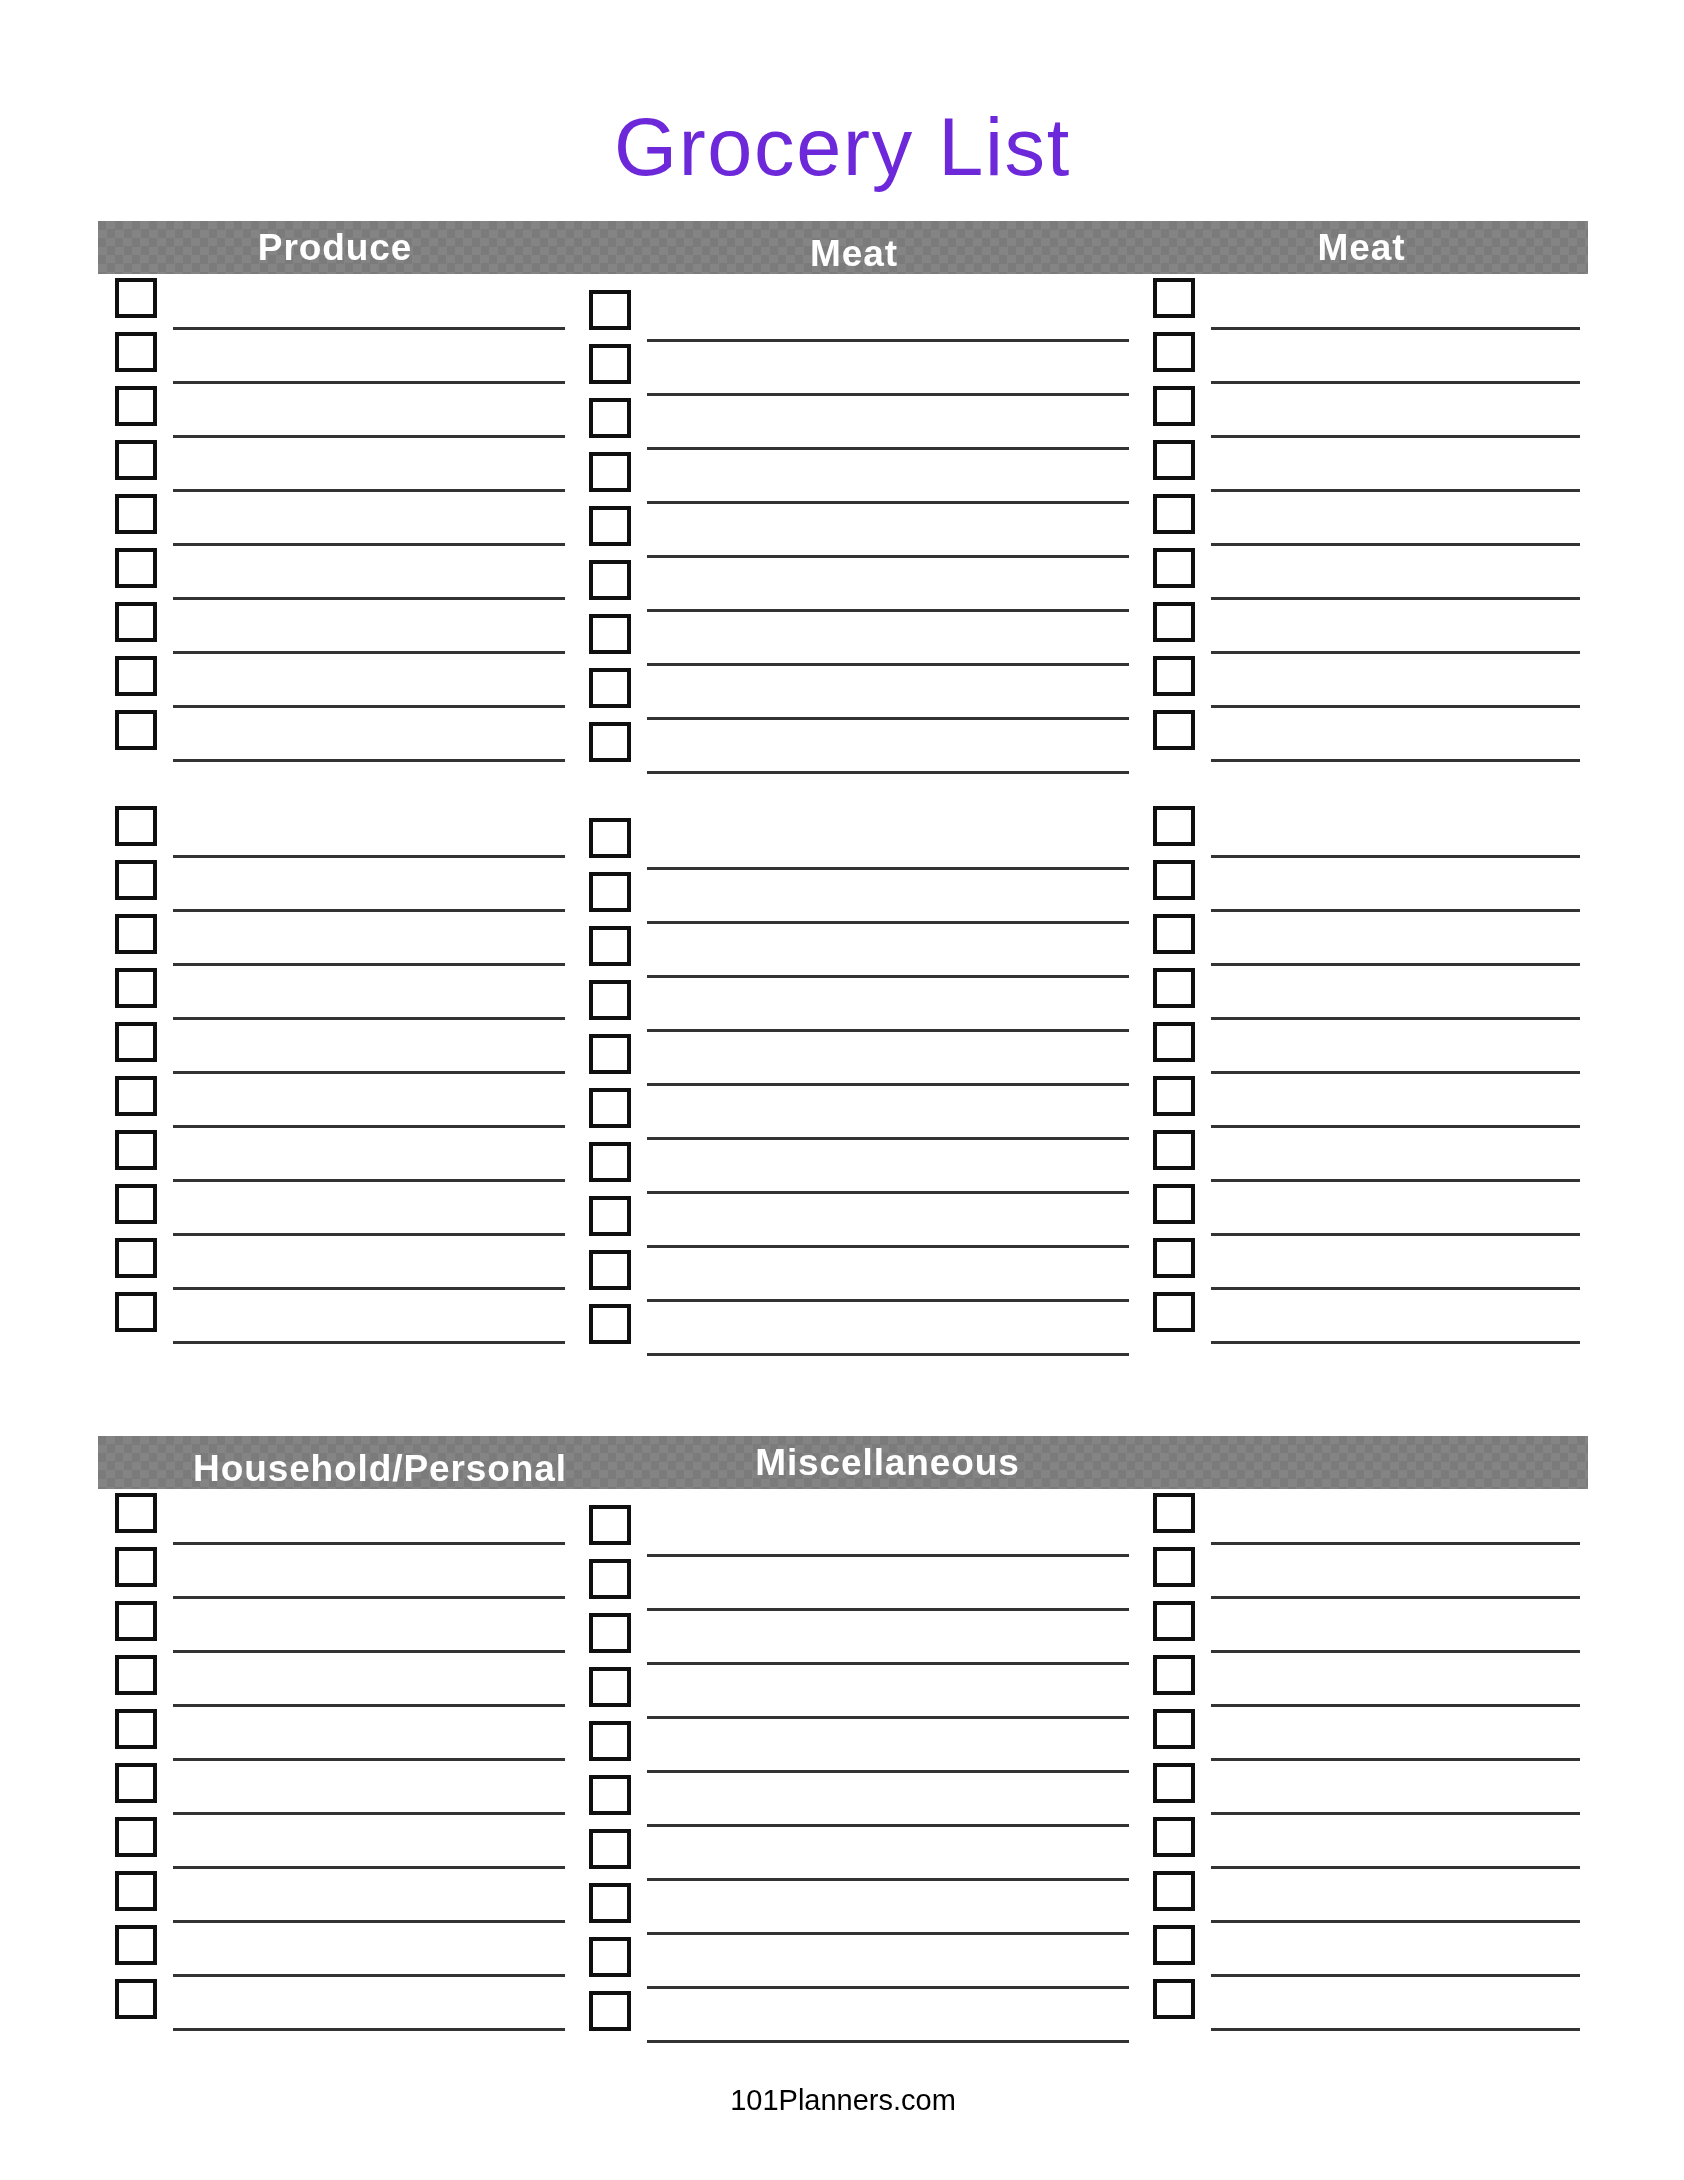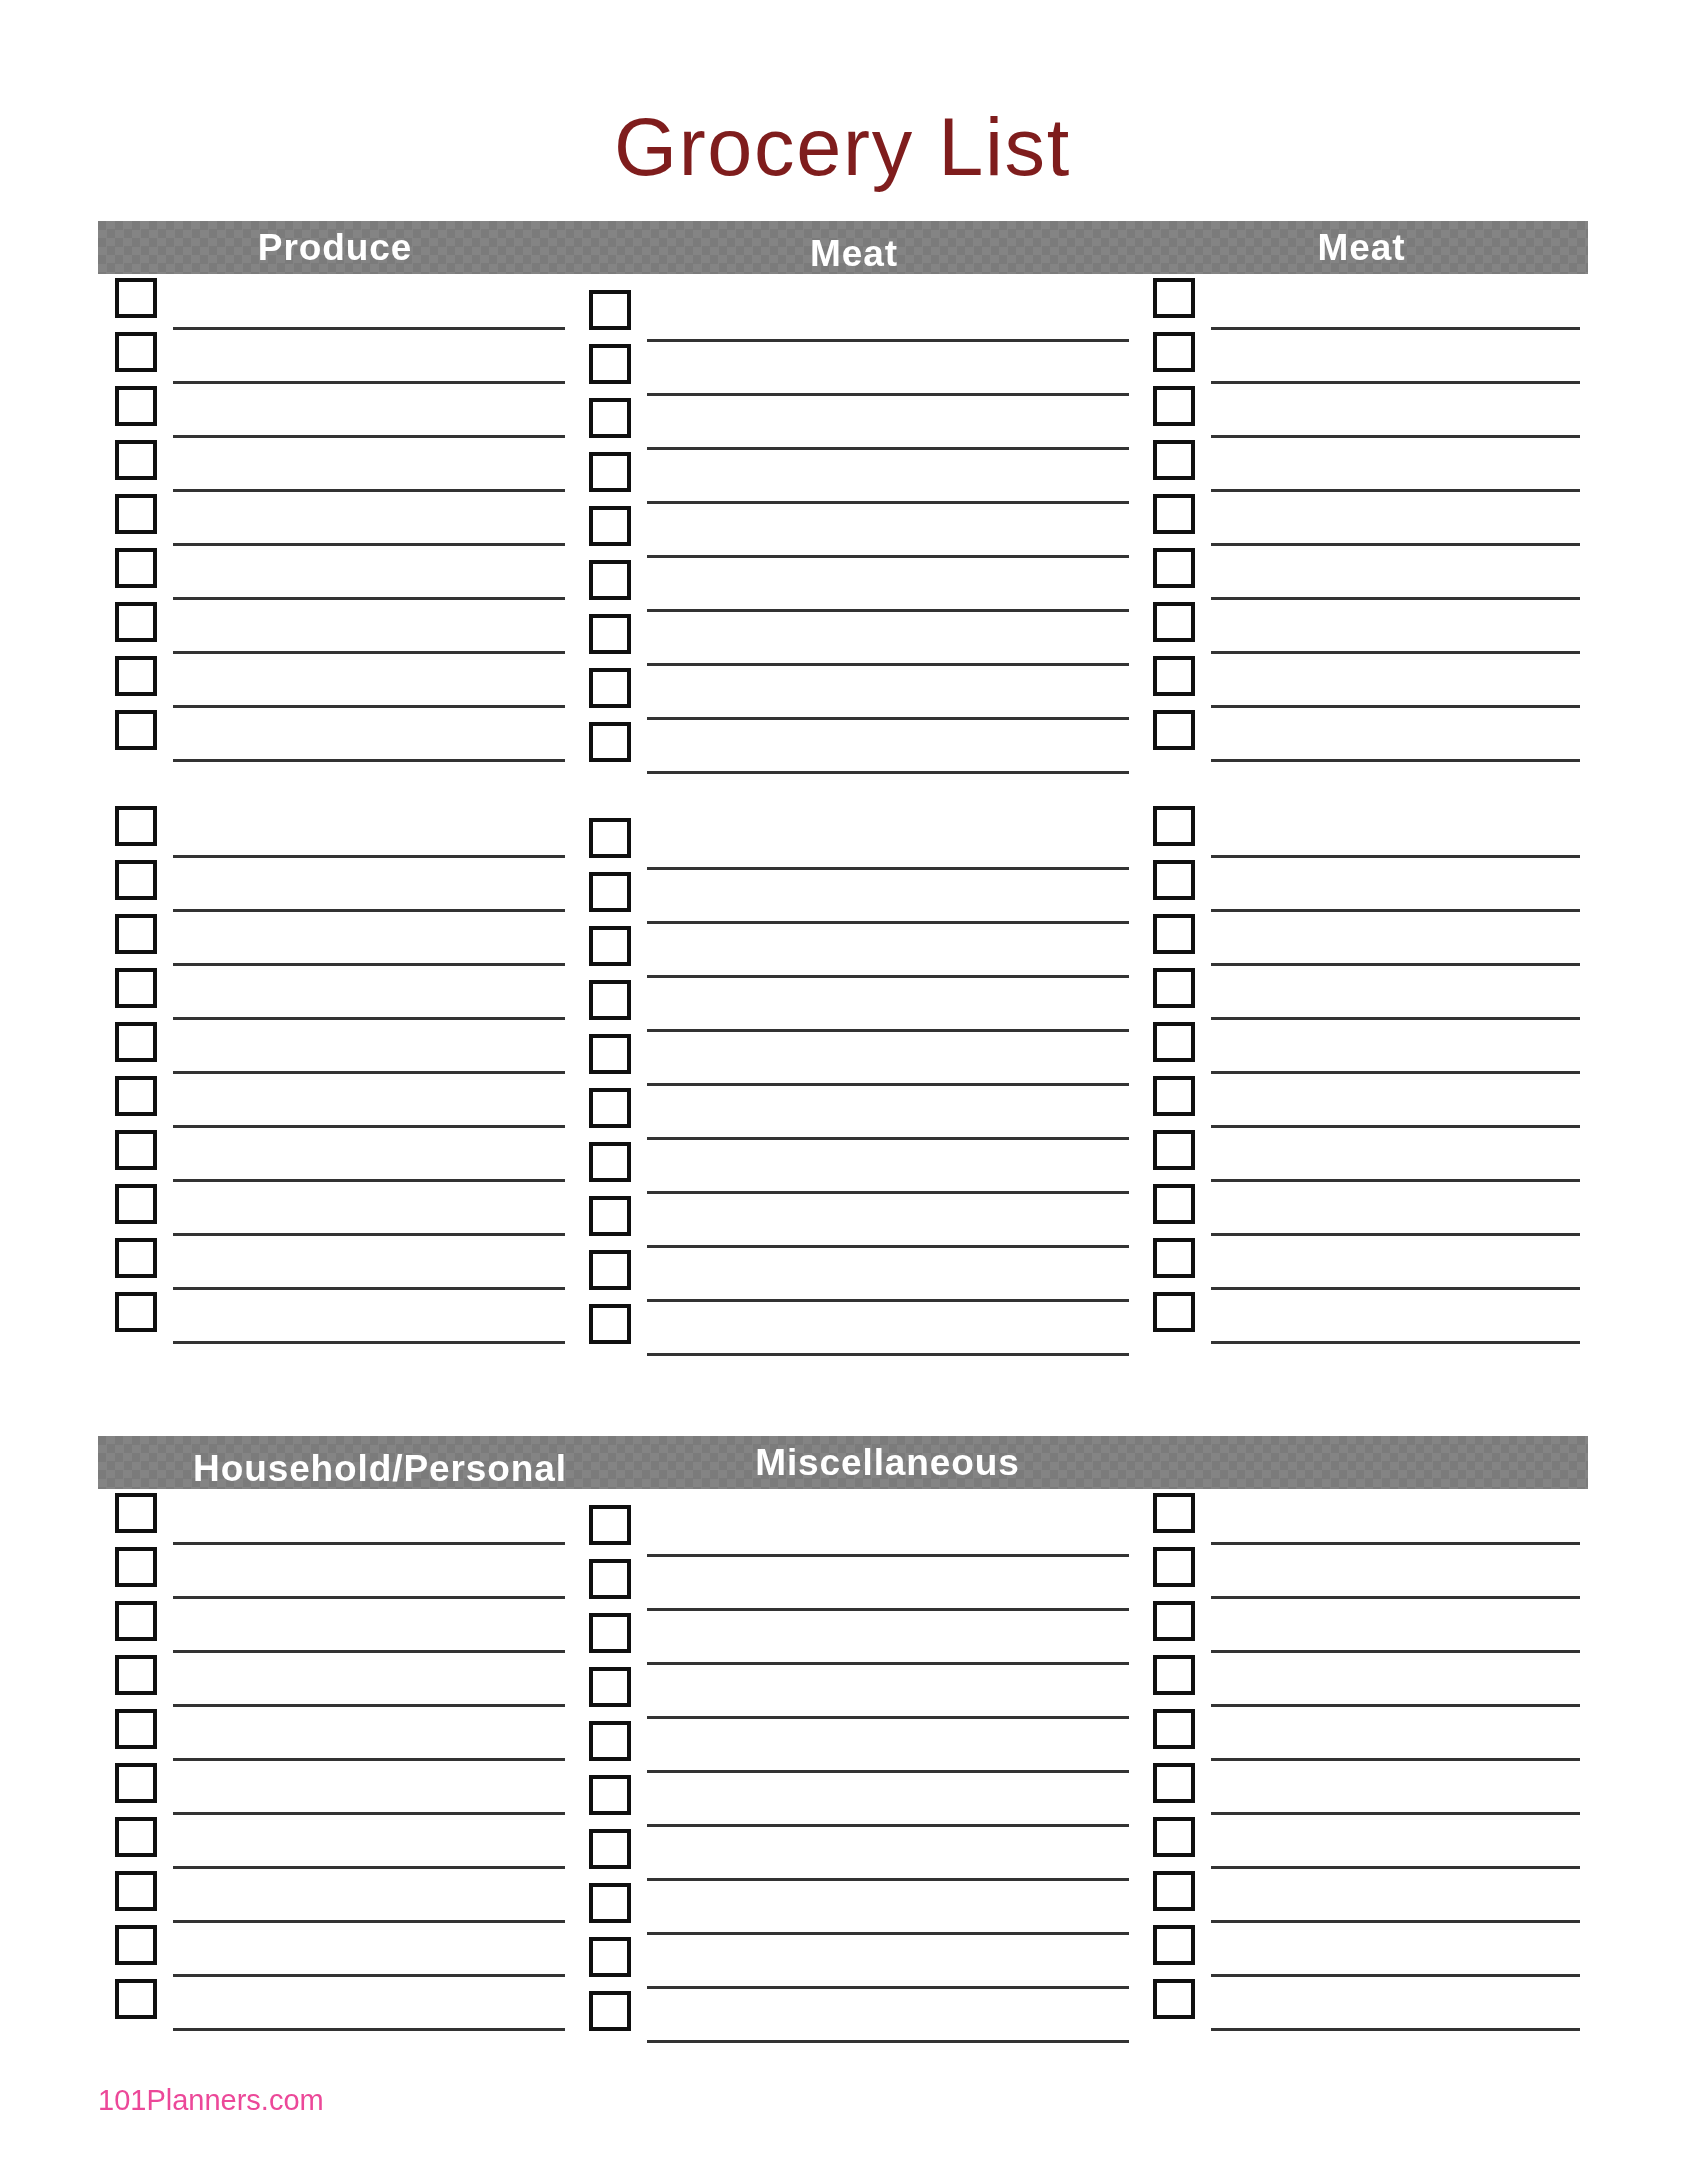--- a/index.html
+++ b/index.html
@@ -10,21 +10,21 @@
     font-family:"Liberation Sans",sans-serif;
     overflow:hidden;
   }
   .title{
     position:absolute;
     top:101px;left:0;width:100%;
     text-align:center;
     font-size:81px;
     font-weight:400;
     letter-spacing:1.7px;
-    color:#7f1d1d;
+    color:#6d28d9;
   }
   .section{
     position:absolute;
     left:98px;
     width:1490px;
   }
   .hdr{
     display:flex;
     height:53px;
     background:repeating-conic-gradient(#848484 0% 25%, #7b7b7b 0% 50%);
@@ -52,23 +52,23 @@
   .line{
     position:absolute;
     left:75px;right:6.8px;
     top:49px;height:2.6px;
     background:#333333;
   }
   .footer{
     position:absolute;
     left:98px;top:2084px;
     width:1490px;
-    text-align:left;
+    text-align:center;
     font-size:29px;
-    color:#ec4899;
+    color:#000000;
   }
 </style>
 </head>
 <body>
 
 <div class="page">
   <div class="title">Grocery List</div>
   <main>
       <section class="section" style="top: 221px;">
         <div class="hdr">

